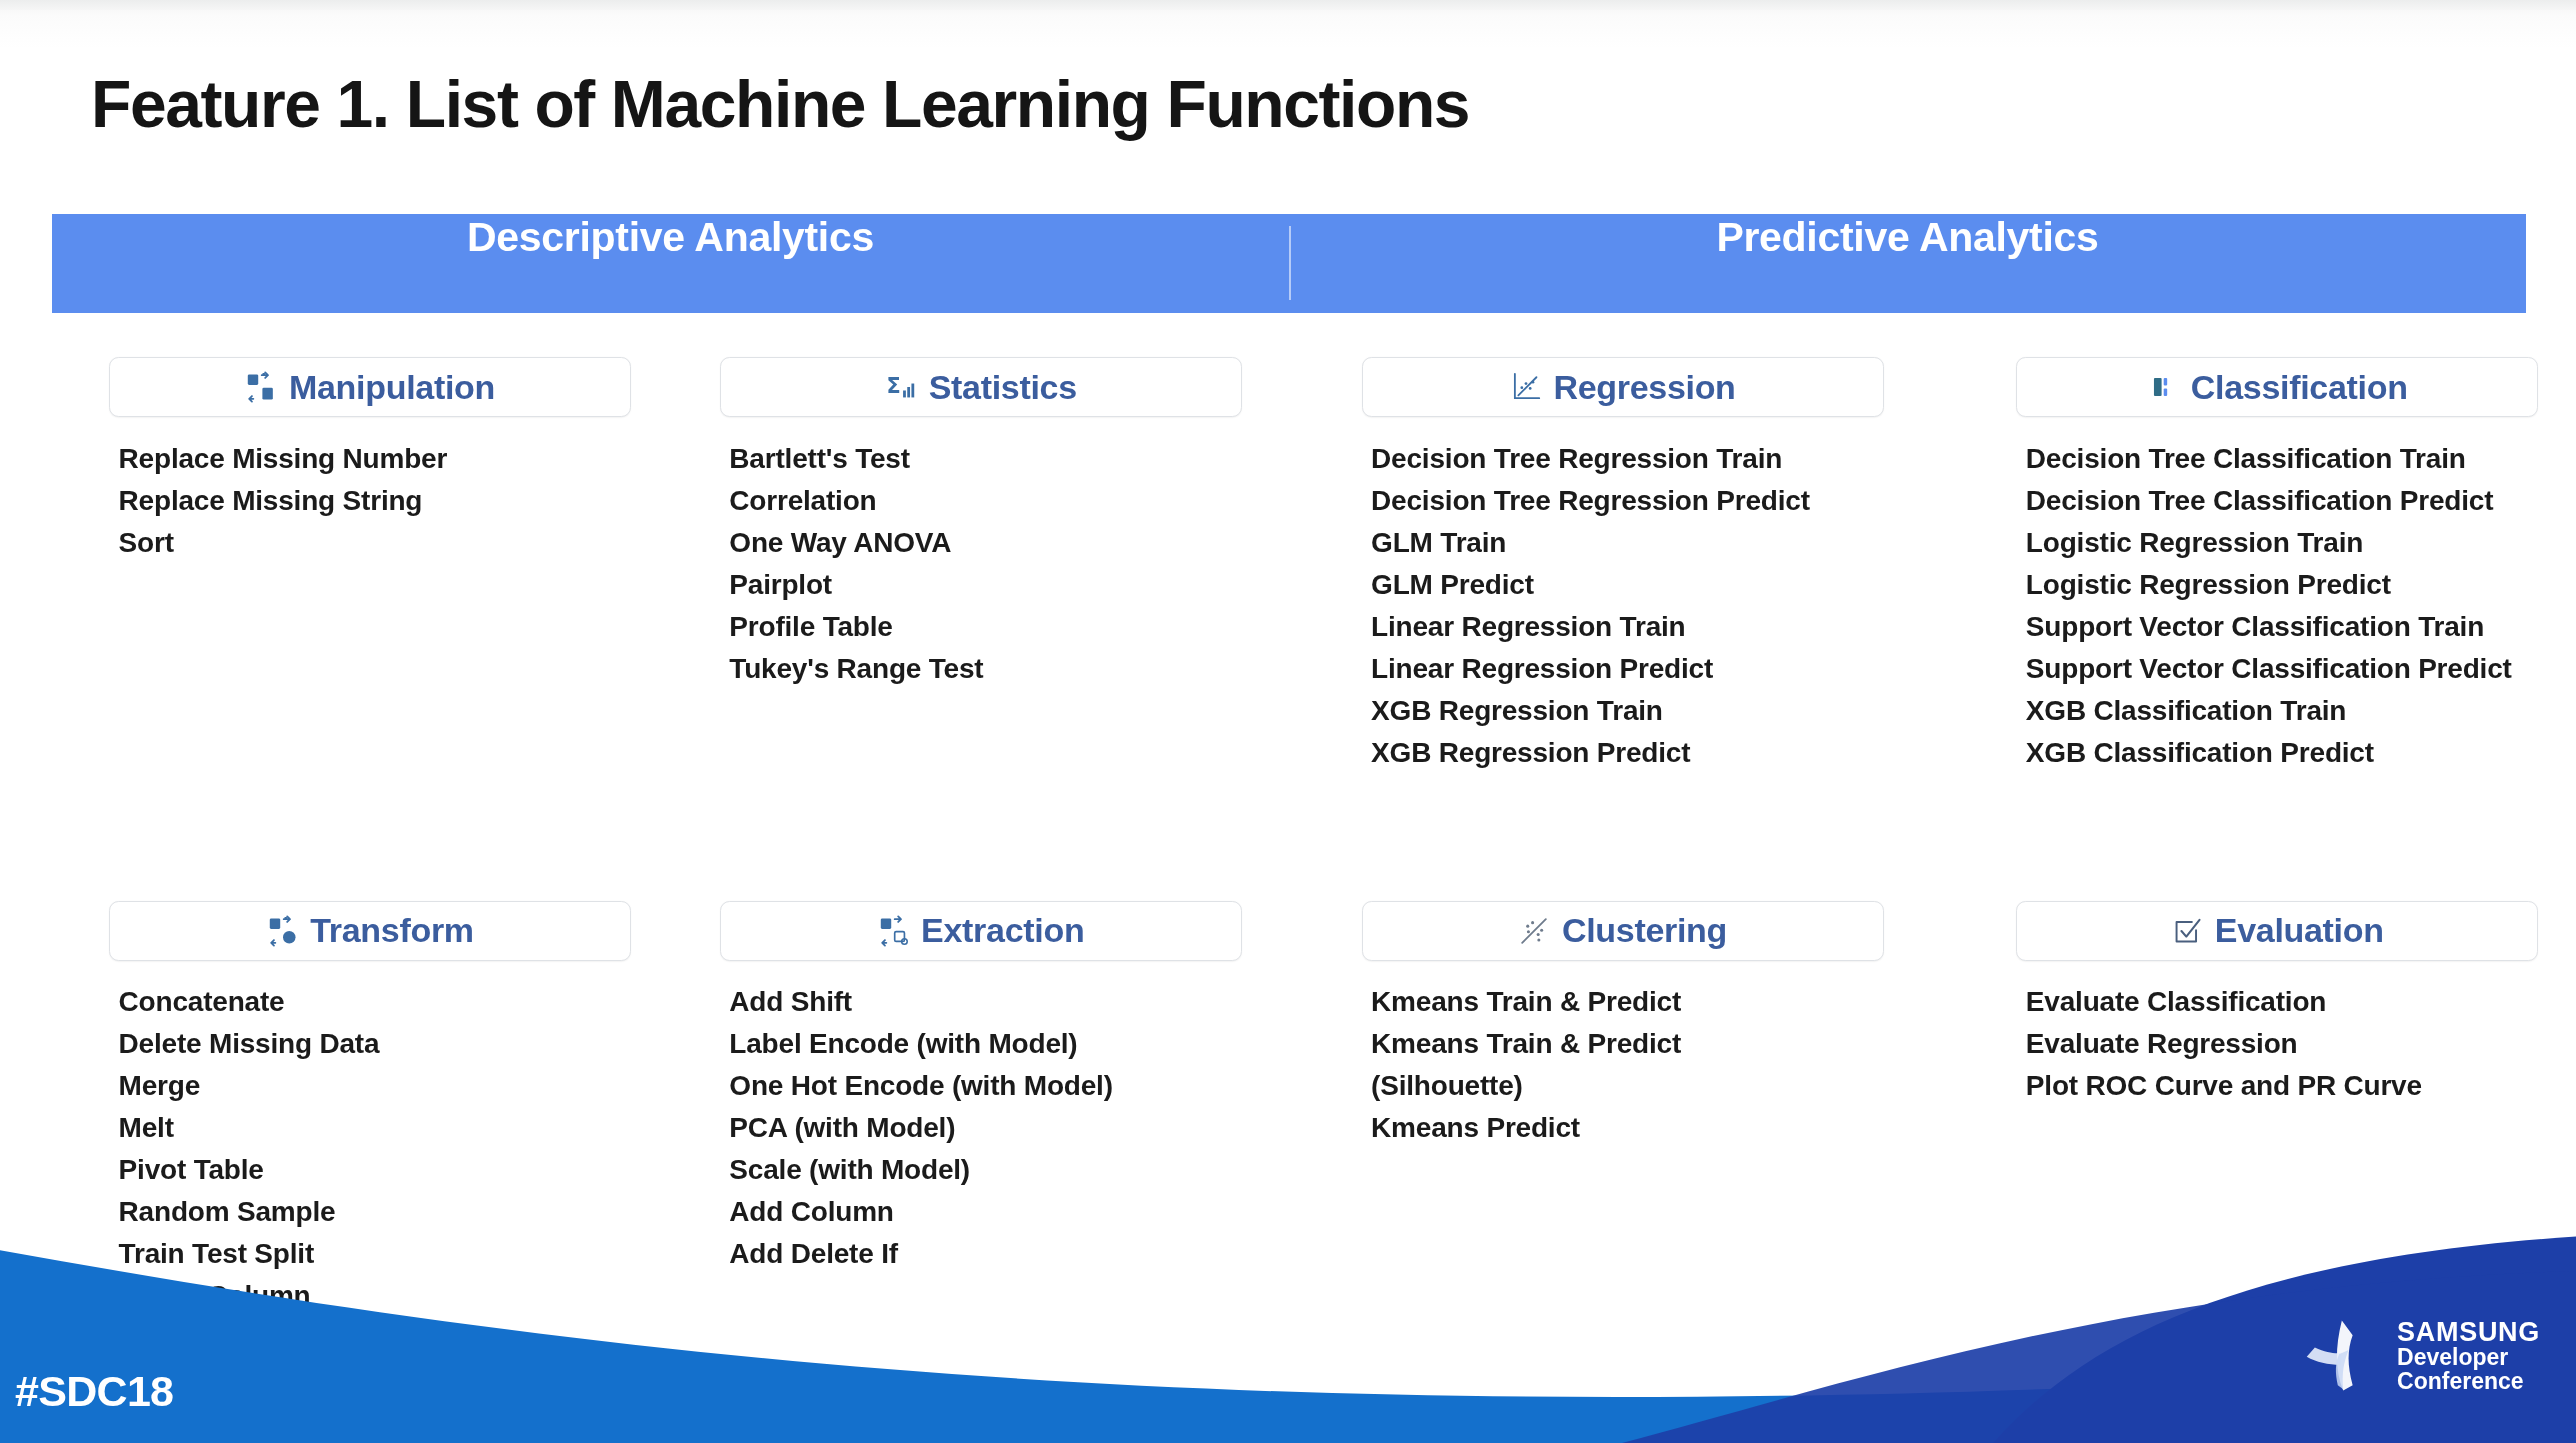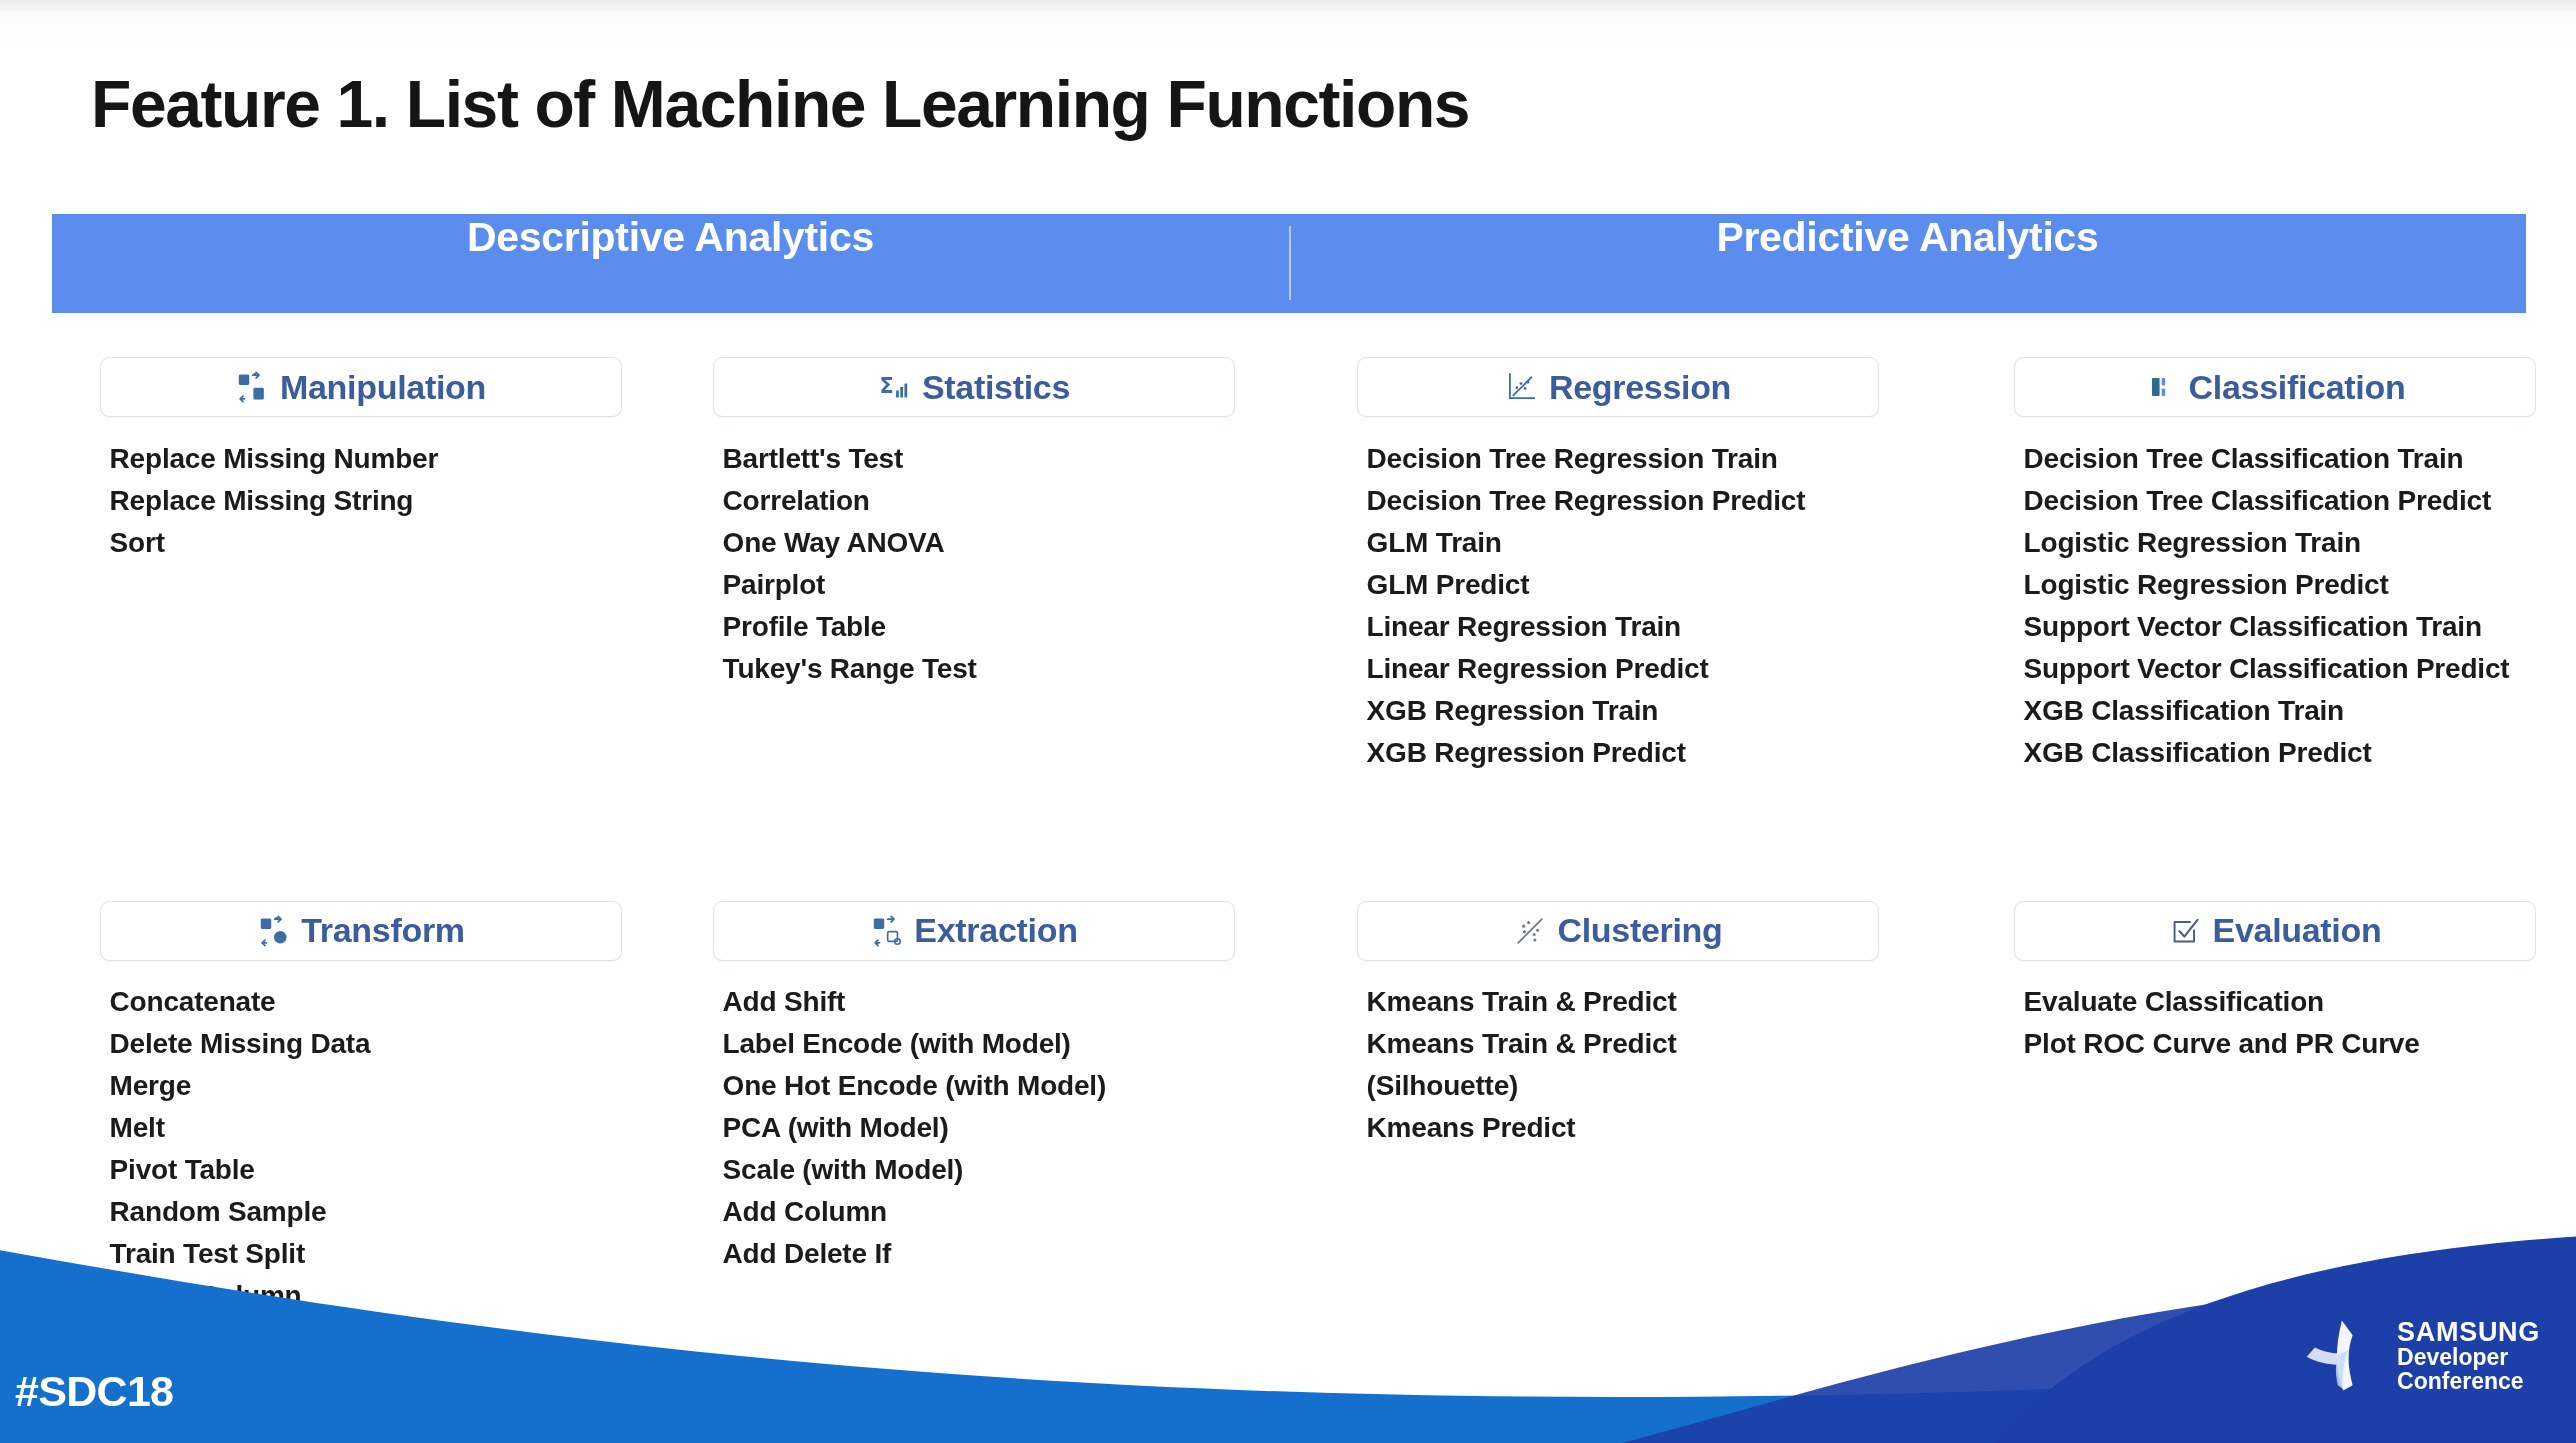--- a/index.html
+++ b/index.html
@@ -76,20 +76,21 @@
   
   .grid {
     position: absolute;
     left: 0;
     top: 357px;
     width: 2576px;
   }
   .grid-row {
     display: flex;
     width: 2576px;
+    padding-left: 9px;
   }
   .grid-row.row2 { margin-top: 127px; }
 
   .cat {
     width: 644px;
     padding: 0;
     position: relative;
   }
   .cat .inner { padding-left: 16.5px; }
 
@@ -389,20 +390,21 @@
             <span class="pill-icon">
               <svg width="32" height="32" viewBox="0 0 46 46">
                 <path d="M36 22 V38 H8 V10 H30" stroke="#4a5f7e" stroke-width="2.8" fill="none" stroke-linecap="round" stroke-linejoin="round"></path>
                 <path d="M15 23 L22 31 L41 7" stroke="#4a5f7e" stroke-width="3" fill="none" stroke-linecap="round" stroke-linejoin="round"></path>
               </svg>
             </span>
             <span class="pill-label">Evaluation</span>
           </div>
           <div class="item-list">
             <div class="item">Evaluate Classification</div>
+            <div class="item">Evaluate Regression</div>
             <div class="item">Plot ROC Curve and PR Curve</div>
           </div>
         </div>
       </div>
 
     </div>
   </div>
 
   <svg class="footer-wave" viewBox="0 0 3748 420" preserveAspectRatio="none">
     <path d="M0 140 C 900 300, 1900 430, 3748 300 L3748 420 L0 420 Z" fill="#1470cc"></path>

